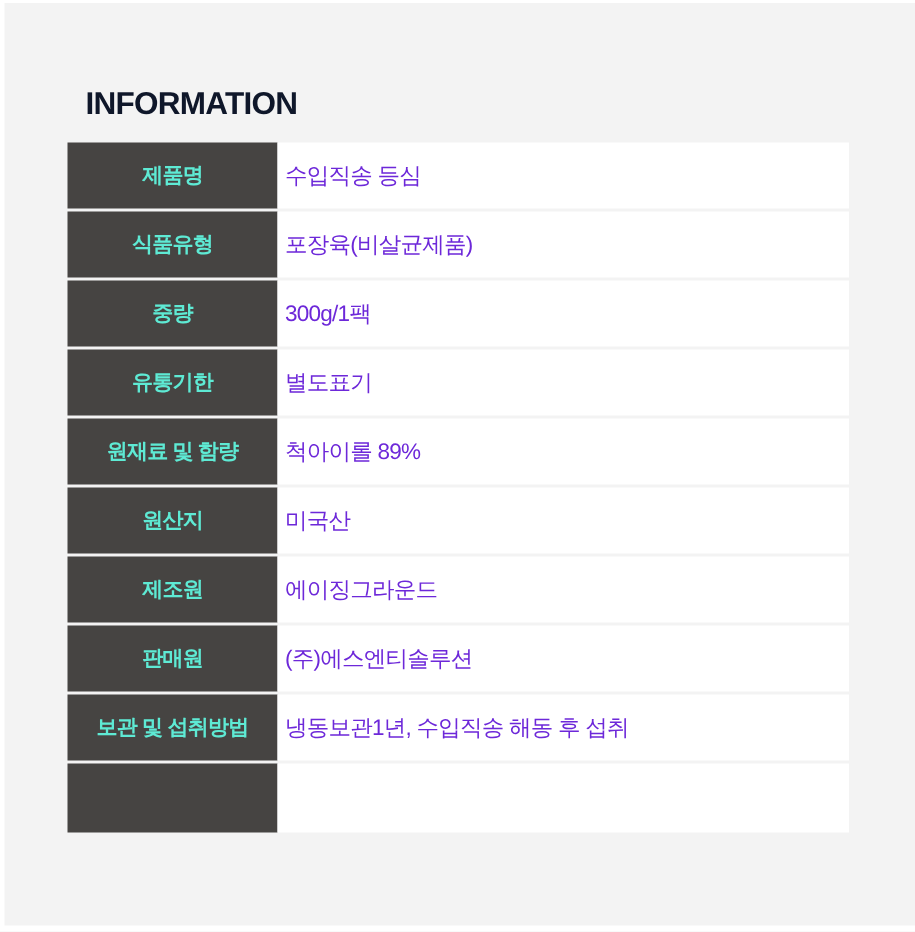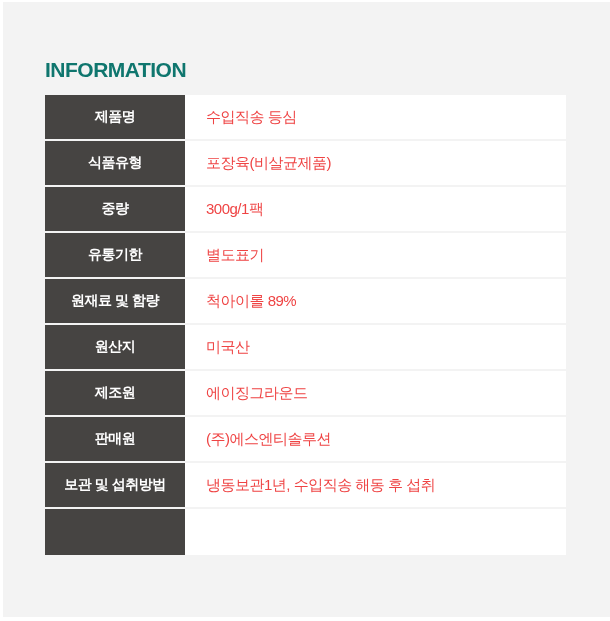--- a/index.html
+++ b/index.html
@@ -21,62 +21,62 @@
     right: 0;
     bottom: 4px;
     background: #f3f3f3;
   }
   .content {
     position: absolute;
     left: 42px;
     top: 56px;
   }
   .title {
-    margin: 0 0 14px 0;
+    margin: 0 0 14px 12px;
     font-size: 21px;
     line-height: 23px;
     font-weight: 700;
     letter-spacing: -0.5px;
-    color: #0f766e;
+    color: #0f172a;
   }
   .info-table {
     width: 521px;
     display: flex;
     flex-direction: column;
     gap: 2px;
   }
   .row {
     display: flex;
     height: 44px;
   }
   .row:last-child {
     height: 46px;
   }
   .label-cell {
     width: 140px;
     flex: 0 0 140px;
     background: #464442;
-    color: #ffffff;
+    color: #5eead4;
     font-size: 14px;
     font-weight: 700;
     letter-spacing: -0.5px;
     display: flex;
     align-items: center;
     justify-content: center;
     text-align: center;
   }
   .value-cell {
     flex: 1;
     background: #ffffff;
-    color: #ef4444;
+    color: #6d28d9;
     font-size: 15px;
     letter-spacing: -0.5px;
     display: flex;
     align-items: center;
-    padding-left: 21px;
+    padding-left: 5px;
   }
 </style>
 </head>
 <body>
 
 <div class="panel">
   <div class="content">
     <h2 class="title">INFORMATION</h2>
     <div class="info-table" id="info-table">
         <div class="row">

